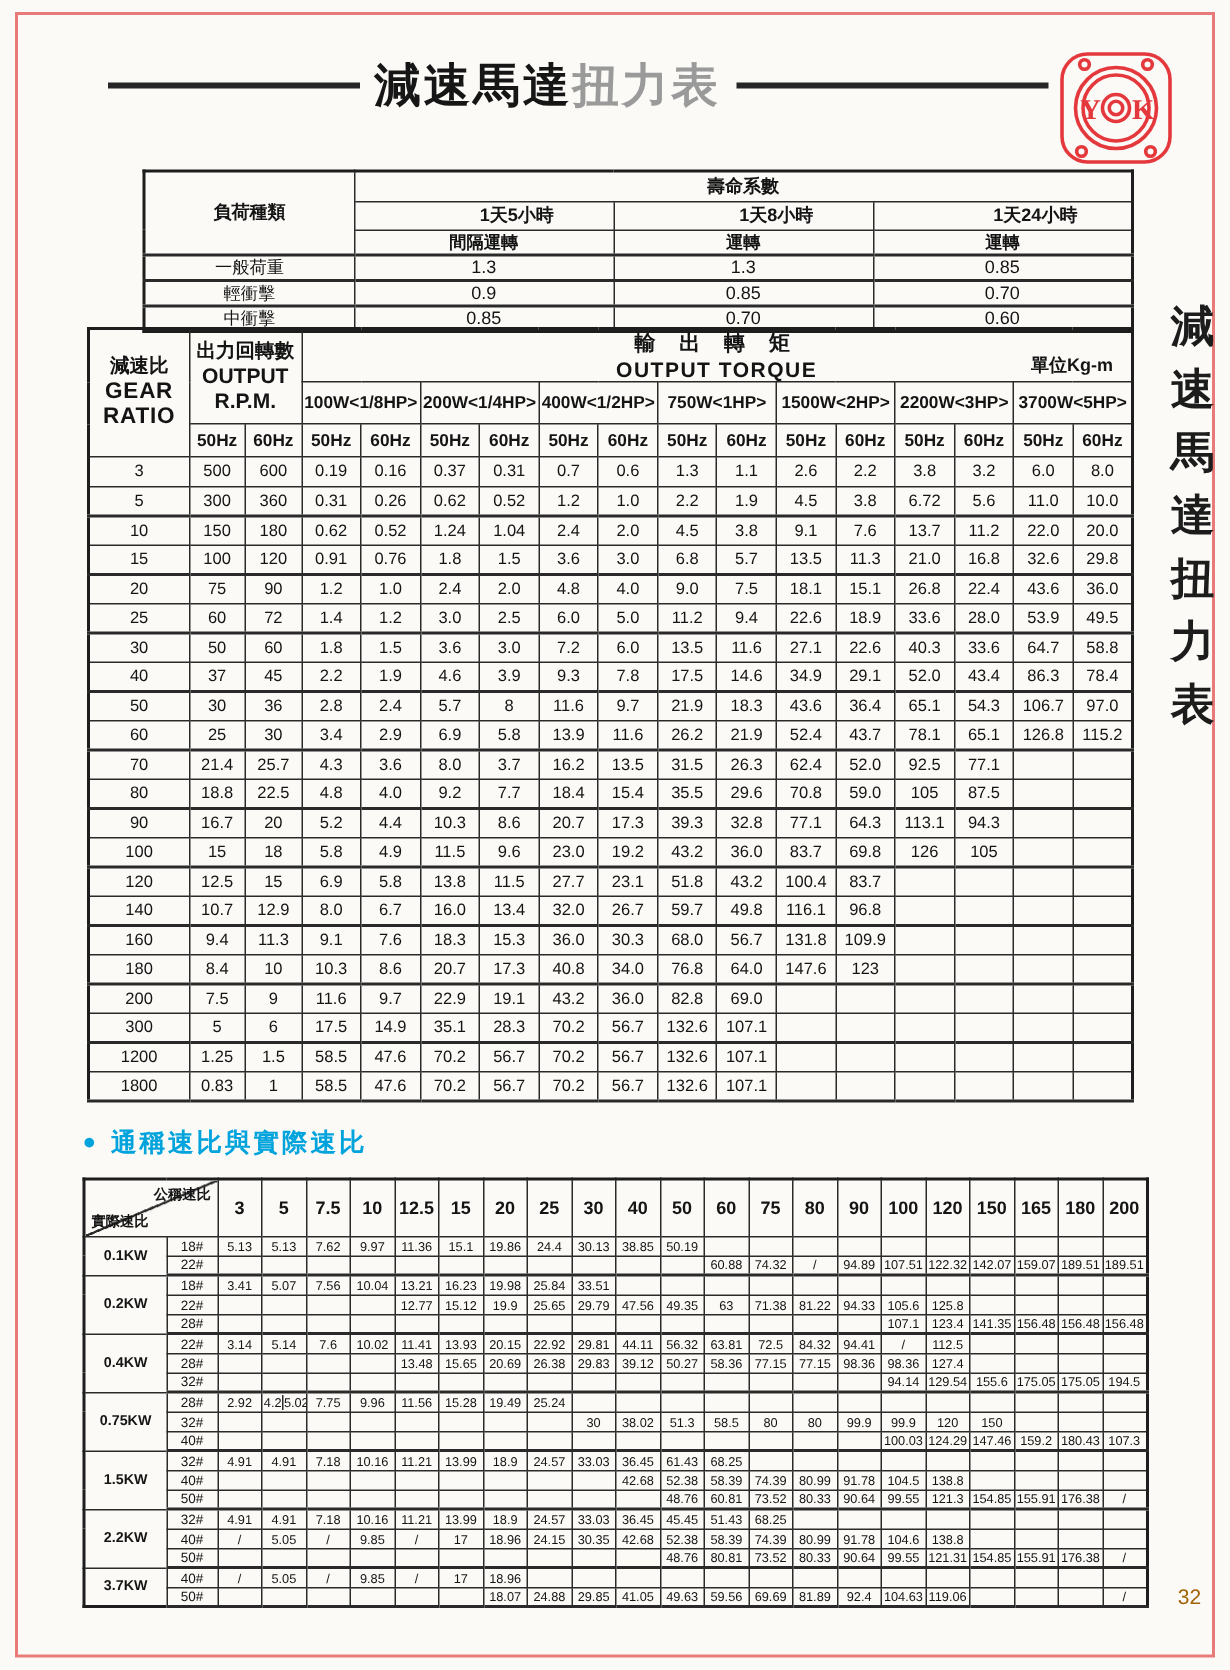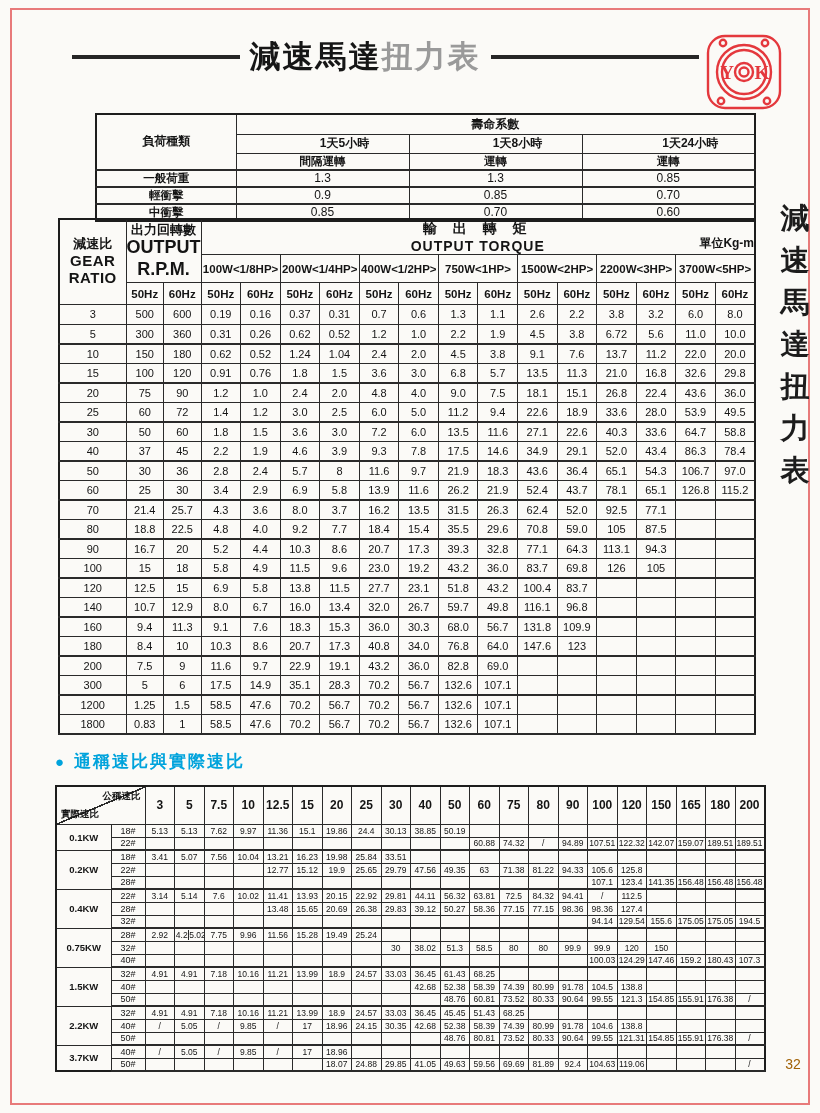--- a/index.html
+++ b/index.html
@@ -30,33 +30,33 @@
   
   .load-table { position:absolute; left:95px; top:113px; width:659px; }
   .load-table th, .load-table td { font-size:12px; }
   .load-table thead th { font-weight:bold; }
   .load-table .r-span { height:20px; }
   .load-table .r-cols th { height:19px;padding-left:44px; }
   .load-table .r-sub th { height:14px; font-size:11.5px; }
   .load-table tbody tr { height:15px; }
   .load-table tbody tr td, .load-table tbody tr th { border-top-width:2px; }
   .load-table { border:2px solid #1d1d1d; }
-  .load-table tbody th { font-weight:bold; font-size:11.5px; }
+  .load-table tbody th { font-weight:normal; font-size:11.5px; }
 
   
   .torque-table { position:absolute; left:58px; top:218px; width:697px; border:2px solid #1d1d1d; }
   .torque-table th { font-weight:bold; }
   .th-gear { font-size:13px; line-height:1.15; }
   .th-gear .en { font-size:15px; letter-spacing:.5px; }
   .th-rpm { font-size:13px; line-height:1.2; }
-  .th-rpm .en { font-size:18px; }
+  .th-rpm .en { font-size:14px; }
   .th-torque { position:relative; height:34px; border-bottom:none;margin-left:15px; }
   .th-torque .cjk { font-size:14px; letter-spacing:6px; }
   .th-torque .en { font-size:14px; letter-spacing:1px; }
-  .th-torque .unit { position:absolute; right:0; bottom:2px; font-size:12px; letter-spacing:0; font-weight:bold; }
+  .th-torque .unit { position:absolute; right:12px; bottom:2px; font-size:12px; letter-spacing:0; font-weight:bold; }
   .row-power th { height:28px; font-size:11.5px; }
   .row-hz th { height:22px; font-size:11.5px; }
   .torque-table tbody td { height:19.5px; font-size:11px; }
   .torque-table tbody td.c-ratio { font-size:11px; }
   .torque-table tbody tr.thick td { border-bottom-width:2px; }
 
   
   .section2-title { position:absolute; left:55px; top:750px; font-size:17px; font-weight:bold; color:#00a3dc; letter-spacing:2px; display:flex; align-items:center; gap:8px; }
   .section2-title .bullet { font-size:15px; }
 

